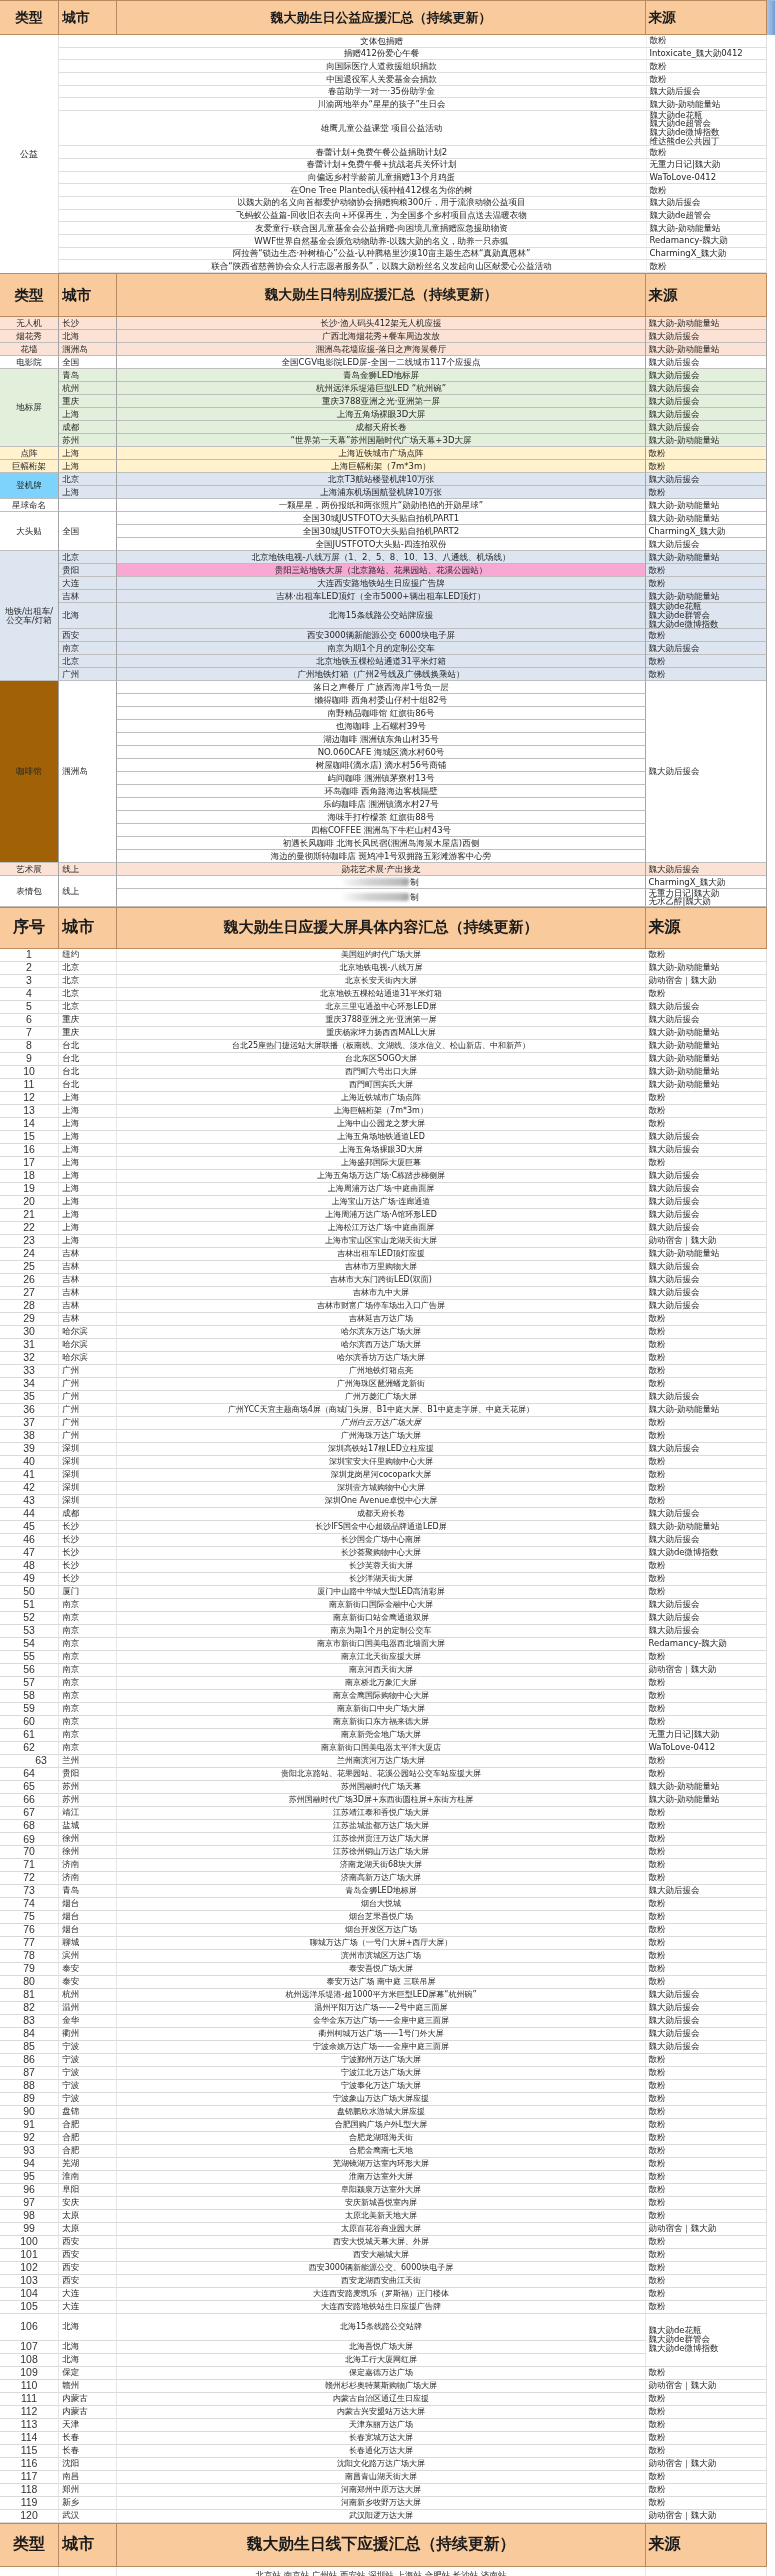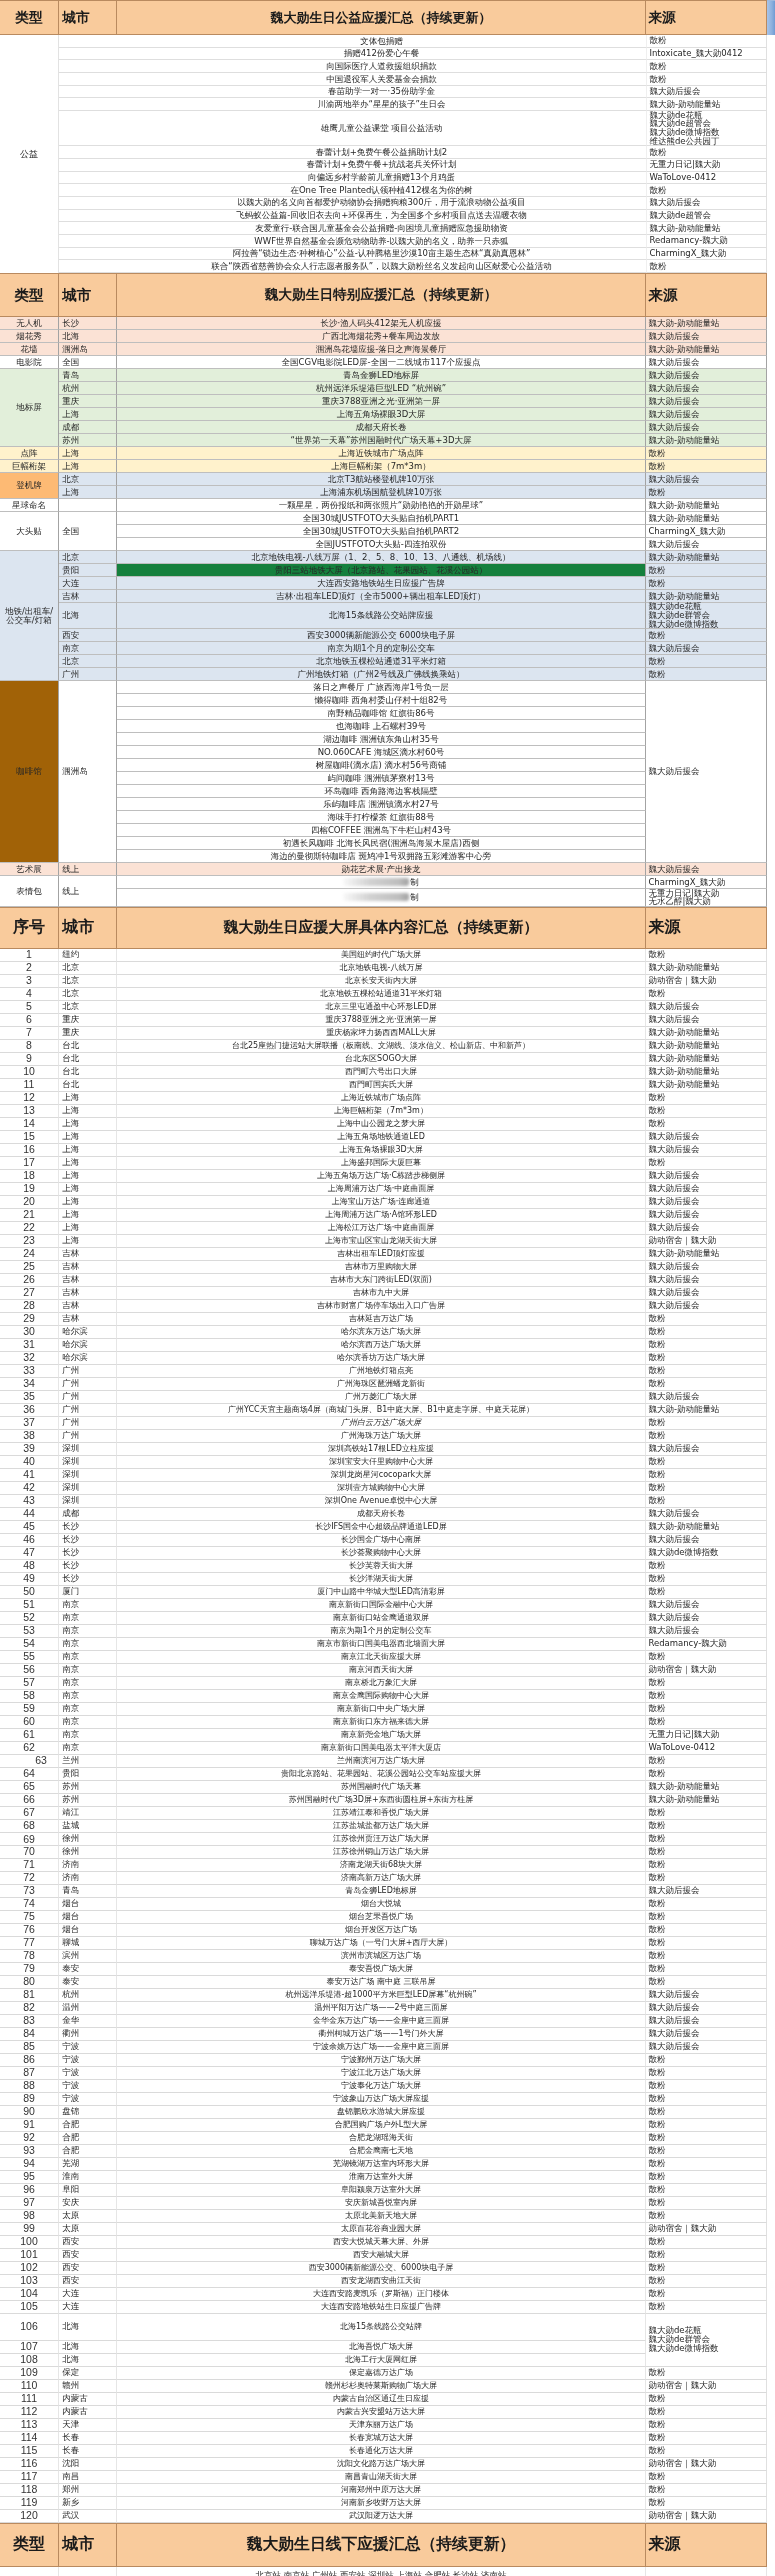--- a/index.html
+++ b/index.html
@@ -352,21 +352,21 @@
         <div class="cell c-city" style="grid-area: 12 / 2 / span 1 / span 1; background: rgb(255, 242, 204);">
           <span class="t">上海</span>
         </div>
         <div class="cell c-content" style="grid-area: 12 / 3 / span 1 / span 1; background: rgb(255, 242, 204);">
           <span class="t">上海巨幅桁架（7m*3m）</span>
         </div>
         <div class="cell c-src" style="grid-area: 12 / 4 / span 1 / span 1; background: rgb(255, 242, 204);">
           <div class="ln">散粉</div>
         </div>
         <div class="cell c-strip" style="grid-area: 12 / 5 / span 1 / span 1;"></div>
-        <div class="cell c-type" style="grid-area: 13 / 1 / span 2 / span 1; background: #fdba74;">
+        <div class="cell c-type" style="grid-area: 13 / 1 / span 2 / span 1; background: #7dd3fc;">
           <span class="t">登机牌</span>
         </div>
         <div class="cell c-city" style="grid-area: 13 / 2 / span 1 / span 1; background: rgb(220, 229, 240);">
           <span class="t">北京</span>
         </div>
         <div class="cell c-content" style="grid-area: 13 / 3 / span 1 / span 1; background: rgb(220, 229, 240);">
           <span class="t">北京T3航站楼登机牌10万张</span>
         </div>
         <div class="cell c-src" style="grid-area: 13 / 4 / span 1 / span 1; background: rgb(220, 229, 240);">
           <div class="ln">魏大勋后援会</div>
@@ -430,21 +430,21 @@
         <div class="cell c-content" style="grid-area: 19 / 3 / span 1 / span 1; background: rgb(220, 229, 240);">
           <span class="t">北京地铁电视-八线万屏（1、2、5、8、10、13、八通线、机场线）</span>
         </div>
         <div class="cell c-src" style="grid-area: 19 / 4 / span 1 / span 1; background: rgb(220, 229, 240);">
           <div class="ln">魏大勋-勋动能量站</div>
         </div>
         <div class="cell c-strip" style="grid-area: 19 / 5 / span 1 / span 1;"></div>
         <div class="cell c-city" style="grid-area: 20 / 2 / span 1 / span 1; background: rgb(220, 229, 240);">
           <span class="t">贵阳</span>
         </div>
-        <div class="cell c-content" style="grid-area: 20 / 3 / span 1 / span 1; background: #15803d;">
+        <div class="cell c-content" style="grid-area: 20 / 3 / span 1 / span 1; background: #f9a8d4;">
           <span class="t">贵阳三站地铁大屏（北京路站、花果园站、花溪公园站）</span>
         </div>
         <div class="cell c-src" style="grid-area: 20 / 4 / span 1 / span 1; background: rgb(220, 229, 240);">
           <div class="ln">散粉</div>
         </div>
         <div class="cell c-strip" style="grid-area: 20 / 5 / span 1 / span 1;"></div>
         <div class="cell c-city" style="grid-area: 21 / 2 / span 1 / span 1; background: rgb(220, 229, 240);">
           <span class="t">大连</span>
         </div>
         <div class="cell c-content" style="grid-area: 21 / 3 / span 1 / span 1; background: rgb(220, 229, 240);">

